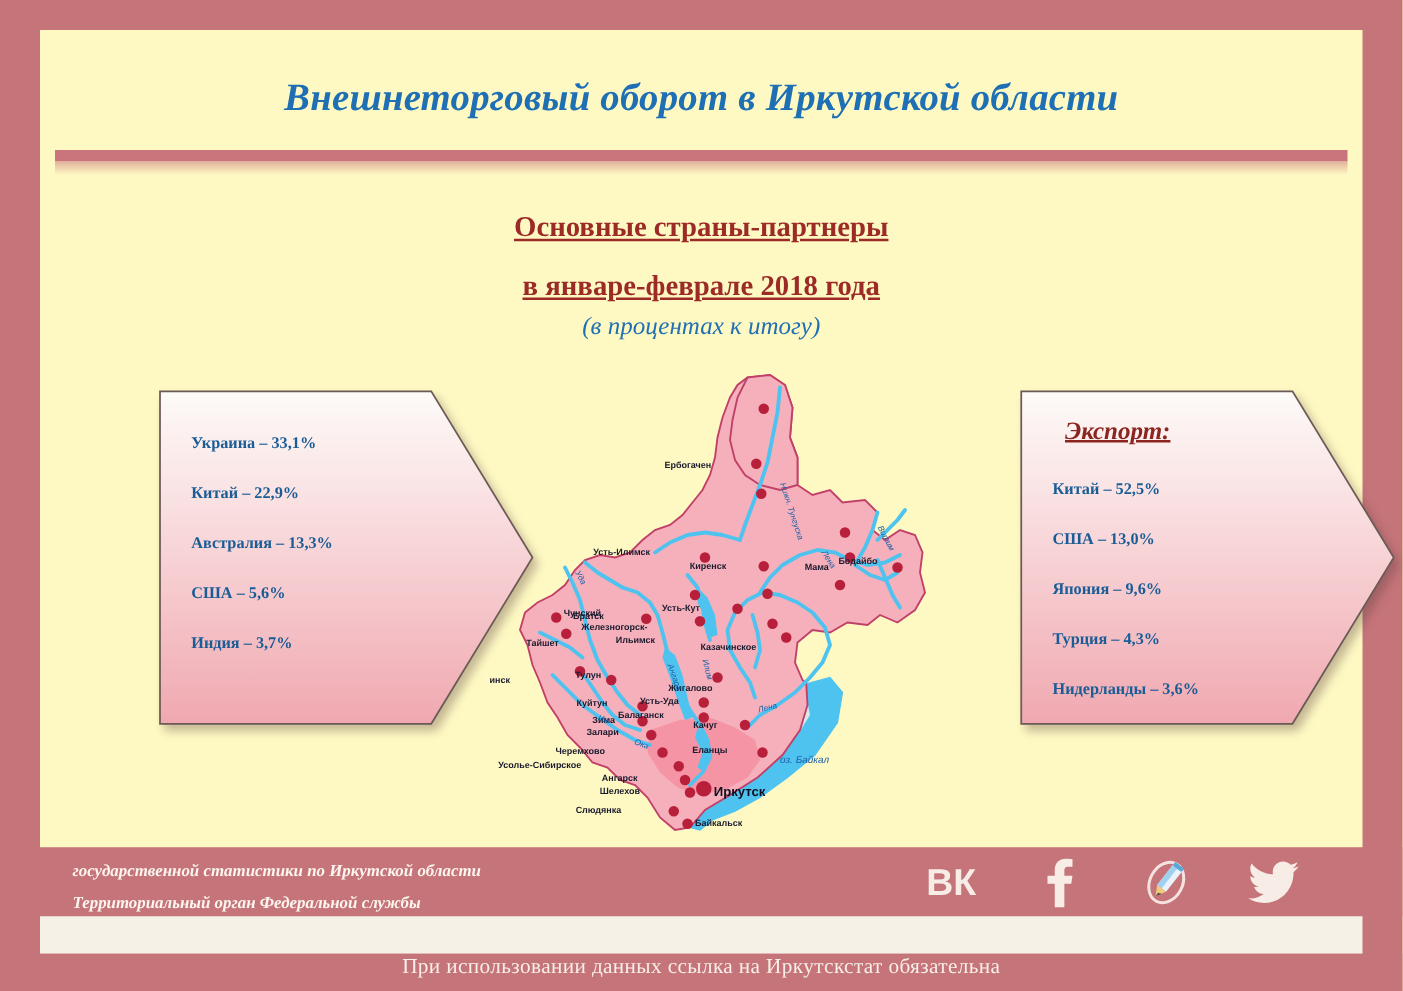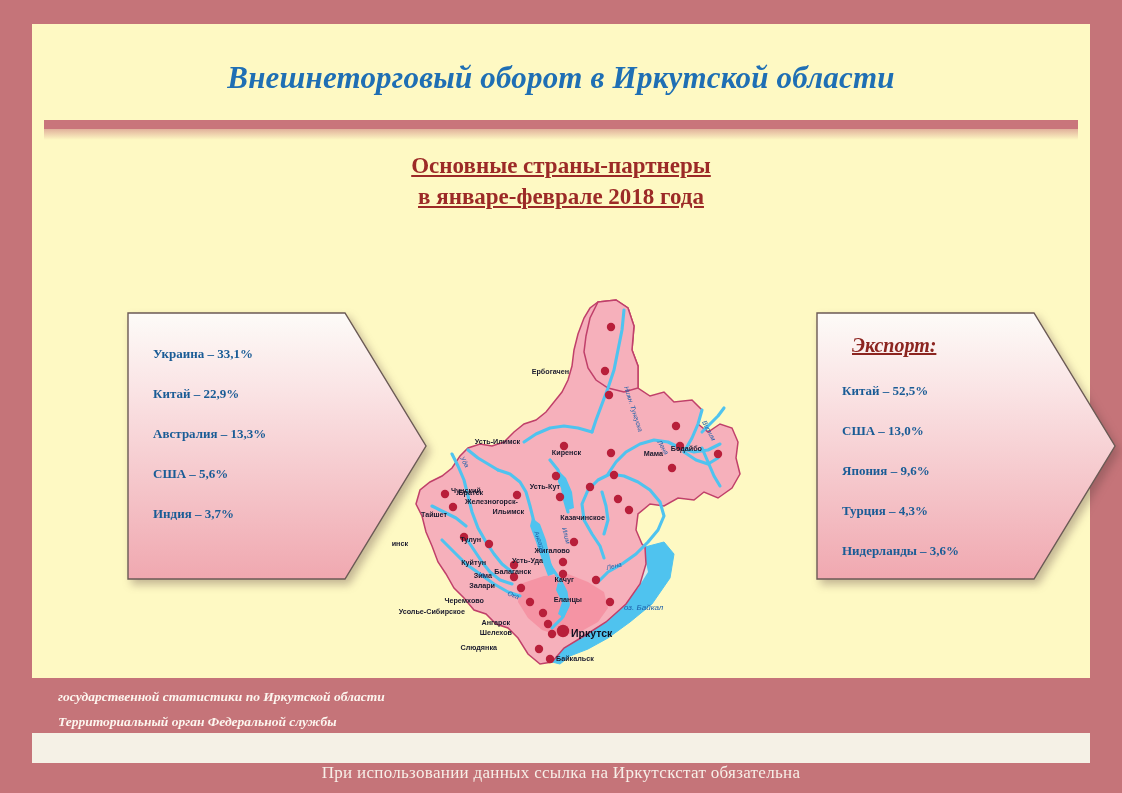--- a/index.html
+++ b/index.html
@@ -40,20 +40,21 @@
   
   .subtitle{
     position:absolute;left:0;top:126px;width:100%;text-align:center;
   }
   .sub-l1,.sub-l2{
     display:block;
     font-size:23px;font-weight:bold;color:#9c2a27;
     text-decoration:underline;
     line-height:31px;
     white-space:nowrap;
+    margin-top:16px;
   }
   .sub-l3{
     display:block;
     font-size:20px;font-style:italic;color:#1f6fb4;
     line-height:31px;margin-top:2px;
     white-space:nowrap;
   }
 
   
   .arrow-box{
@@ -134,20 +135,21 @@
 
   <div class="content-panel">
 
     <div class="title">Внешнеторговый оборот в Иркутской области</div>
     <div class="title-rule"></div>
     <div class="title-rule-fade"></div>
 
     <div class="subtitle">
       <span class="sub-l1">Основные страны-партнеры </span>
       <span class="sub-l2">в январе-феврале 2018 года</span>
+      <span class="sub-l3">(в процентах к итогу)</span>
     </div>
 
     <div class="arrow-box box-import">
       <svg viewBox="0 0 300 268" preserveAspectRatio="none">
         <defs>
           <linearGradient id="gradImp" x1="0" y1="0" x2="0" y2="1">
             <stop offset="0%" stop-color="#fdfbf8"></stop>
             <stop offset="30%" stop-color="#fae3e4"></stop>
             <stop offset="100%" stop-color="#f0a8b0"></stop>
           </linearGradient>
@@ -319,20 +321,60 @@
 
   </div>
 
   <div class="footer-band"></div>
 
   <div class="footer-text">
     <span>государственной статистики по Иркутской области</span>
     <span>Территориальный орган Федеральной службы</span>
   </div>
 
+  <div class="social">
+    <div class="ico">
+      <svg width="44" height="30" viewBox="0 0 44 30">
+        <text x="22" y="25" text-anchor="middle" font-family="'Liberation Sans',sans-serif" font-size="30" font-weight="bold" fill="#f7ece6">ВК</text>
+      </svg>
+    </div>
+    <div class="ico">
+      <svg width="30" height="40" viewBox="0 0 30 40">
+        <path d="M19.5,40 L19.5,21 L25,21 L26,14.5 L19.5,14.5 L19.5,10.6
+                 C19.5,8.6 20.1,7.4 23,7.4 L26,7.4 L26,1.3 C25,1.2 22.8,1 20.6,1
+                 C15.4,1 11.8,4.2 11.8,10 L11.8,14.5 L6,14.5 L6,21 L11.8,21 L11.8,40 Z" fill="#f7ece6"></path>
+      </svg>
+    </div>
+    <div class="ico">
+      <svg width="40" height="40" viewBox="0 0 40 40">
+        <ellipse cx="20" cy="20" rx="13" ry="17" fill="none" stroke="#f6e3e0" stroke-width="2.4" transform="rotate(28 20 20)"></ellipse>
+        <g transform="rotate(38 20 20)">
+          <rect x="15.5" y="5" width="9" height="21" fill="#eaf3fb"></rect>
+          <rect x="15.5" y="5" width="4.5" height="21" fill="#9fd0f0"></rect>
+          <rect x="15.5" y="2.5" width="9" height="3.5" rx="1.2" fill="#5aa7d8"></rect>
+          <path d="M15.5,26 L24.5,26 L20,34 Z" fill="#f2c97a"></path>
+          <path d="M20,30.5 L20,34 L22.6,29.4 Z" fill="#4a4a52"></path>
+        </g>
+      </svg>
+    </div>
+    <div class="ico">
+      <svg width="42" height="36" viewBox="0 0 42 36">
+        <path d="M41,5.2 C39.5,5.9 37.9,6.3 36.2,6.5 C38,5.4 39.3,3.7 39.9,1.7
+                 C38.3,2.7 36.5,3.4 34.6,3.8 C33.1,2.2 30.9,1.2 28.5,1.2
+                 C23.9,1.2 20.2,4.9 20.2,9.5 C20.2,10.2 20.3,10.8 20.4,11.4
+                 C13.5,11.1 7.4,7.8 3.3,2.7 C2.6,4 2.2,5.4 2.2,7
+                 C2.2,9.9 3.7,12.4 5.9,13.9 C4.6,13.9 3.3,13.5 2.2,12.9
+                 L2.2,13 C2.2,17 5.1,20.4 8.9,21.2 C8.2,21.4 7.5,21.5 6.7,21.5
+                 C6.2,21.5 5.7,21.4 5.2,21.3 C6.3,24.6 9.4,27 13,27.1
+                 C10.1,29.3 6.5,30.7 2.6,30.7 C1.9,30.7 1.3,30.6 0.6,30.6
+                 C4.3,32.9 8.6,34.3 13.3,34.3 C28.5,34.3 36.8,21.7 36.8,10.8
+                 L36.8,9.7 C38.4,8.5 39.8,7 41,5.2 Z" fill="#f7ece6"></path>
+      </svg>
+    </div>
+  </div>
 
   <div class="cream-strip"></div>
 
   <div class="bottom-bar">
     <span>При использовании данных ссылка на Иркутскстат обязательна</span>
   </div>
 
 </div>
 
 </body></html>

